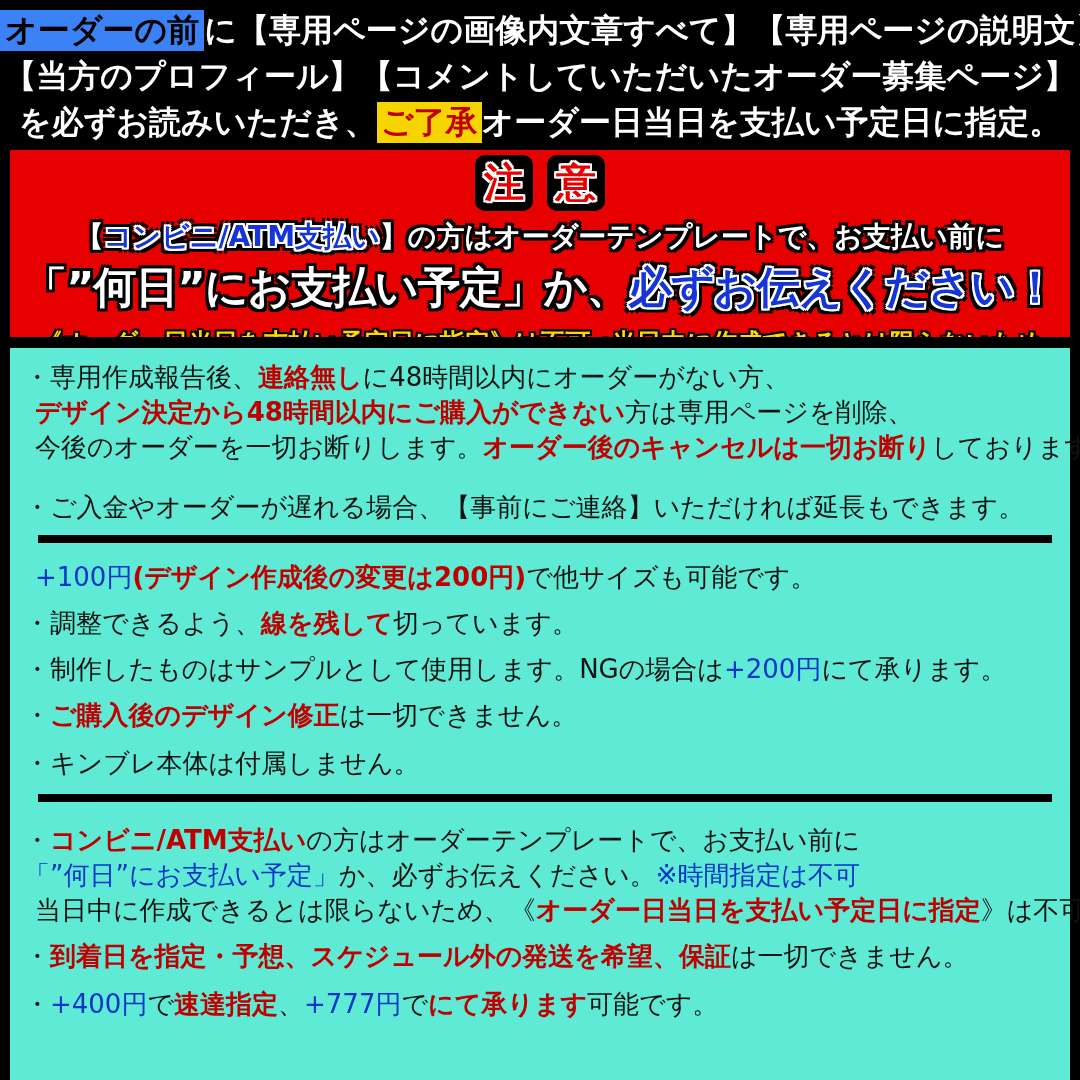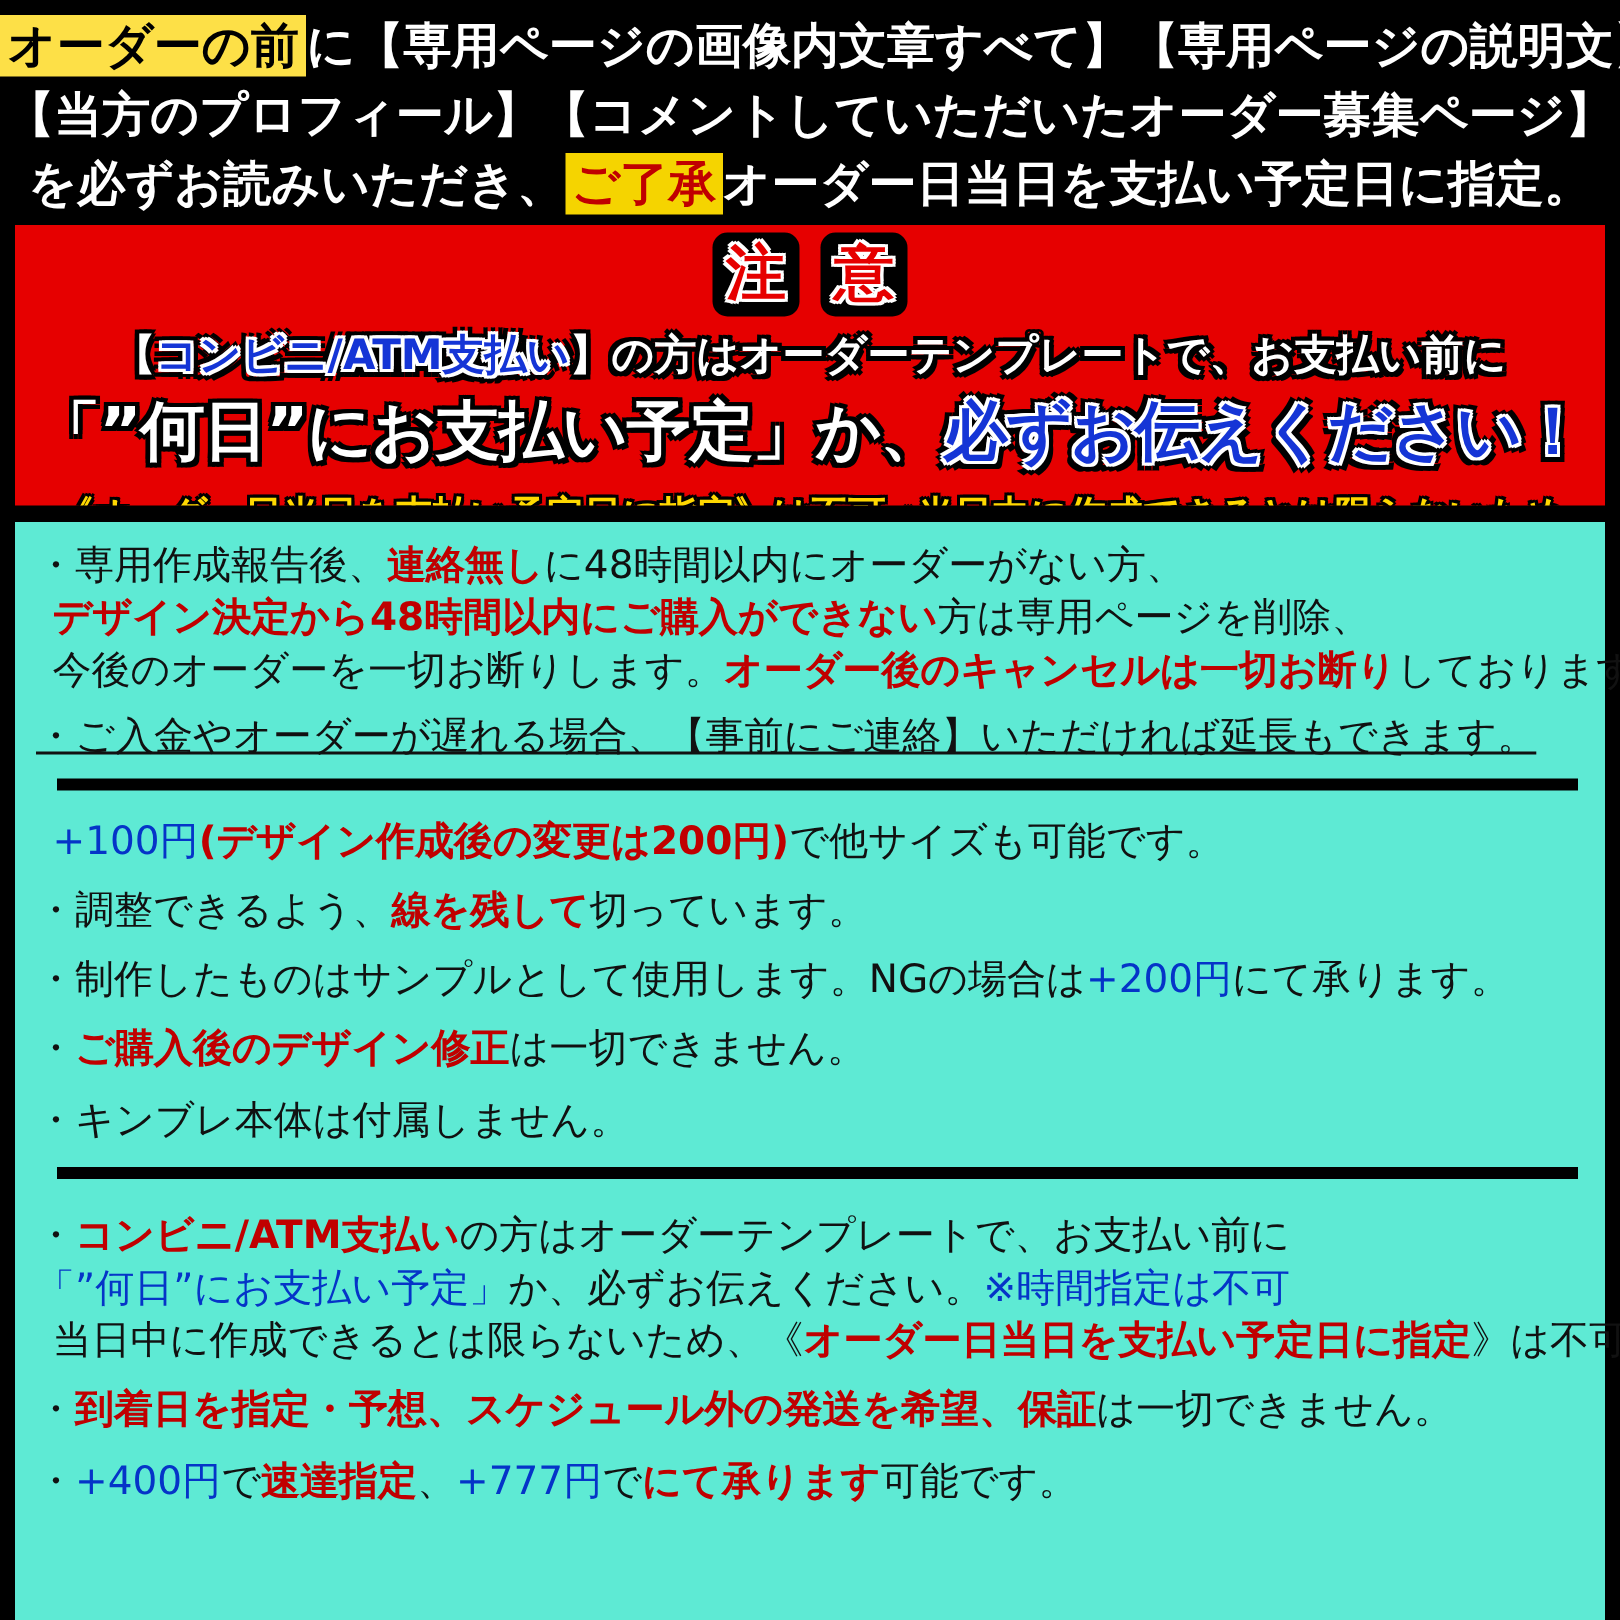--- a/index.html
+++ b/index.html
@@ -11,21 +11,21 @@
     -webkit-font-smoothing:antialiased;
   }
   .canvas{width:1080px;height:1080px;position:relative;}
 
   
   .top{padding-top:7px;text-align:center;}
   .top-line{
     font-size:32px;font-weight:bold;color:#fff;
     line-height:46px;white-space:nowrap;
   }
-  .hl-white{background:#fde047;color:#000;padding:1px 5px 2px;}
+  .hl-white{background:#3b82f6;color:#000;padding:1px 5px 2px;}
   .hl-yellow{background:#f5d400;color:#c00000;padding:1px 4px 2px;}
 
   
   .banner{
     margin:5px 10px 0;height:187px;background:#e60000;
     text-align:center;box-sizing:border-box;padding-top:5px;
     overflow:hidden;
   }
   .banner-title{line-height:1;}
   .title-box{
@@ -60,21 +60,21 @@
                  2px -2px 0 #000,2px 0 0 #000,2px 2px 0 #000;
   }
 
   
   .content{
     margin:11px 10px 0;background:#5eead4;height:900px;
     box-sizing:border-box;padding:12px 4px 0 14px;color:#111;
   }
   .line{margin:0;font-size:26px;line-height:35px;white-space:nowrap;}
   .indent{padding-left:11px;}
-  .gap-s{margin-top:9px;text-decoration:underline;}
+  .gap-s{margin-top:25px;}
   .gap-m{margin-top:11px;}
   .gap-l{margin-top:13px;}
   .t-red{color:#c00000;font-weight:bold;}
   .t-blue{color:#0534c8;font-weight:normal;}
   .divider{height:8px;background:#000;margin:10px 14px 17px 14px;}
   .divider2{height:8px;background:#000;margin:13px 14px 21px 14px;}
 </style>
 </head>
 <body>
 

